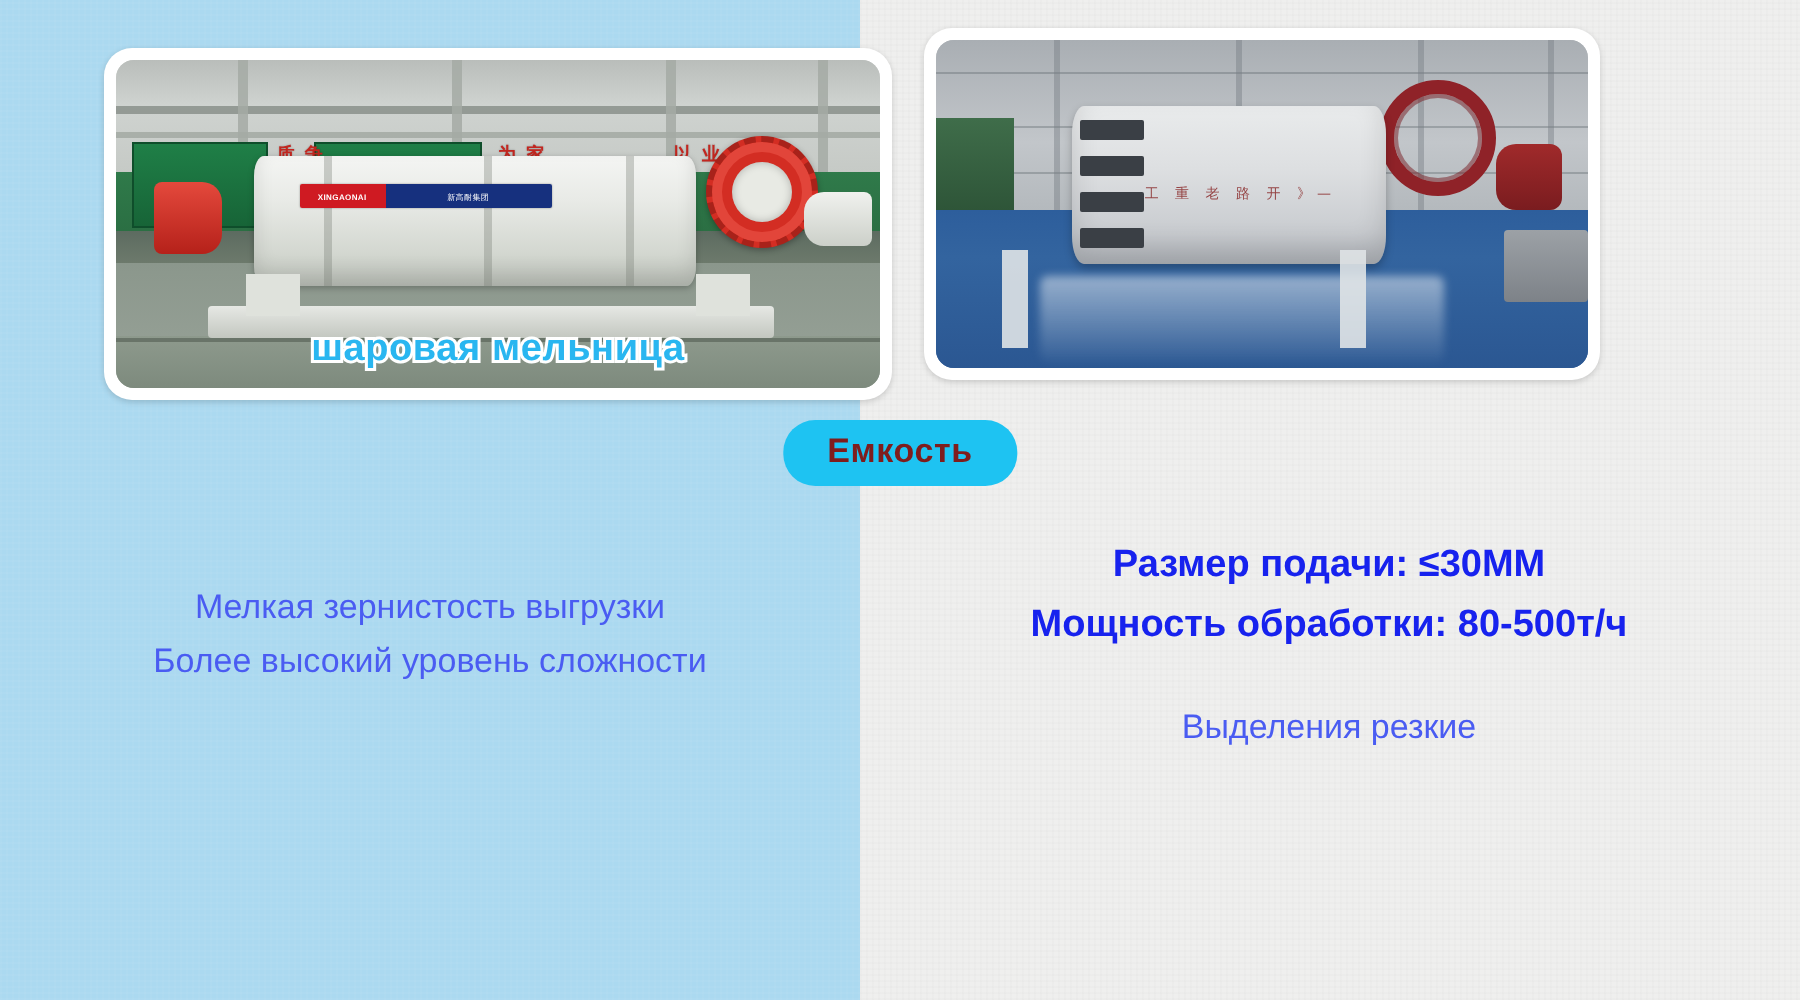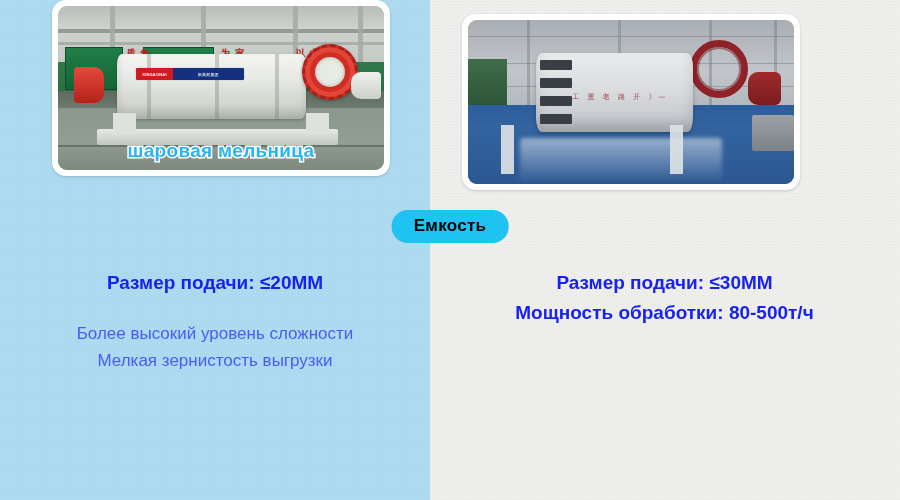--- a/index.html
+++ b/index.html
@@ -53,21 +53,21 @@
 
   
   .card {
     position: absolute;
     background: #ffffff;
     border-radius: 14px;
     padding: 6px;
     box-sizing: border-box;
     box-shadow: 0 1px 3px rgba(0,0,0,0.16);
   }
-  .card-left  { left: 52px;  top: 0; width: 338px; height: 176px; }
+  .card-left  { left: 52px;  top: 24px; width: 394px; height: 176px; }
   .card-right { left: 462px; top: 14px; width: 338px; height: 176px; }
 
   .photo {
     position: relative;
     width: 100%;
     height: 100%;
     border-radius: 9px;
     overflow: hidden;
   }
 
@@ -258,21 +258,21 @@
 
   
   .badge {
     position: absolute;
     left: 50%;
     transform: translateX(-50%);
     top: 210px;
     background: #1ec3f2;
     border-radius: 16px;
     padding: 6px 22px 7px;
-    color: #000000;
+    color: #7f1d1d;
     font-size: 17px;
     font-weight: bold;
     letter-spacing: .3px;
     font-family: "Liberation Sans", sans-serif;
     white-space: nowrap;
   }
 
   
   .col {
     position: absolute;
@@ -386,27 +386,27 @@
       <div class="p2-motor"></div>
       <div class="p2-support" style="left:10%"></div>
       <div class="p2-support" style="left:62%"></div>
 
     </div>
   </div>
 
   <div class="badge">Емкость</div>
 
   <div class="col col-left">
-    <div class="spec">Размер подачи: ≤20MM</div>
     <div class="desc-wrap">
+      <div class="desc">Мелкая зернистость выгрузки</div>
       <div class="desc">Более высокий уровень сложности</div>
-      <div class="desc">Мелкая зернистость выгрузки</div>
     </div>
   </div>
 
   <div class="col col-right">
     <div class="spec">Размер подачи: ≤30MM</div>
     <div class="spec">Мощность обработки: 80-500т/ч</div>
     <div class="desc-wrap">
+      <div class="desc">Выделения резкие</div>
     </div>
   </div>
 
 </div>
 
 </body></html>

